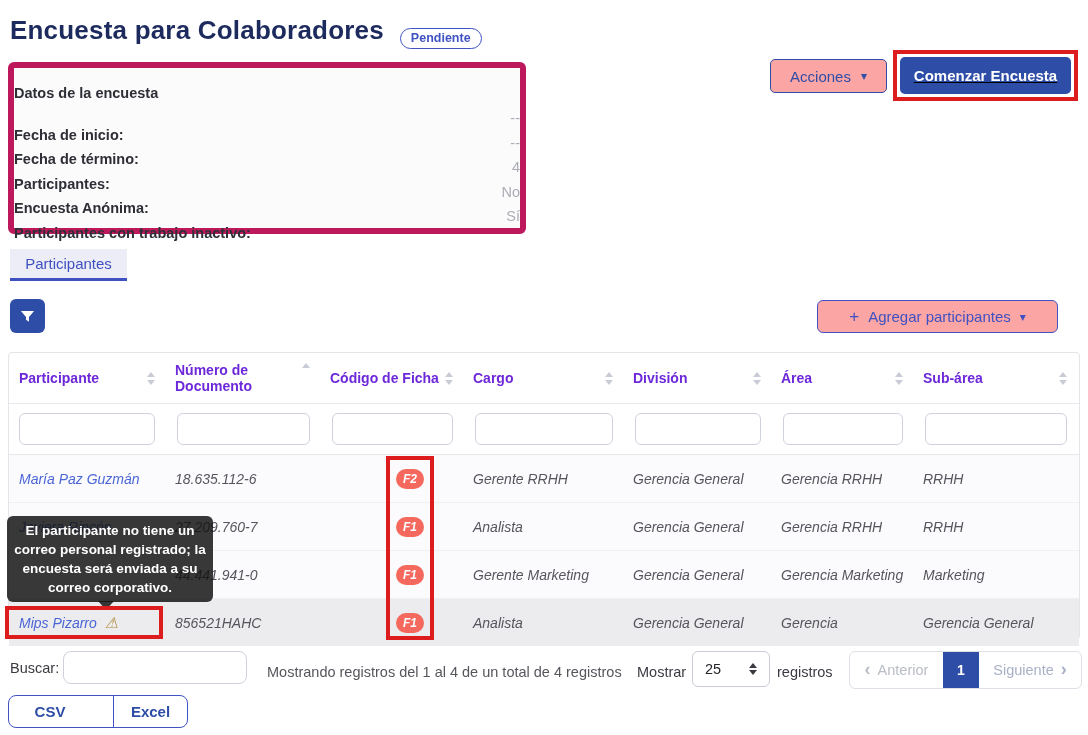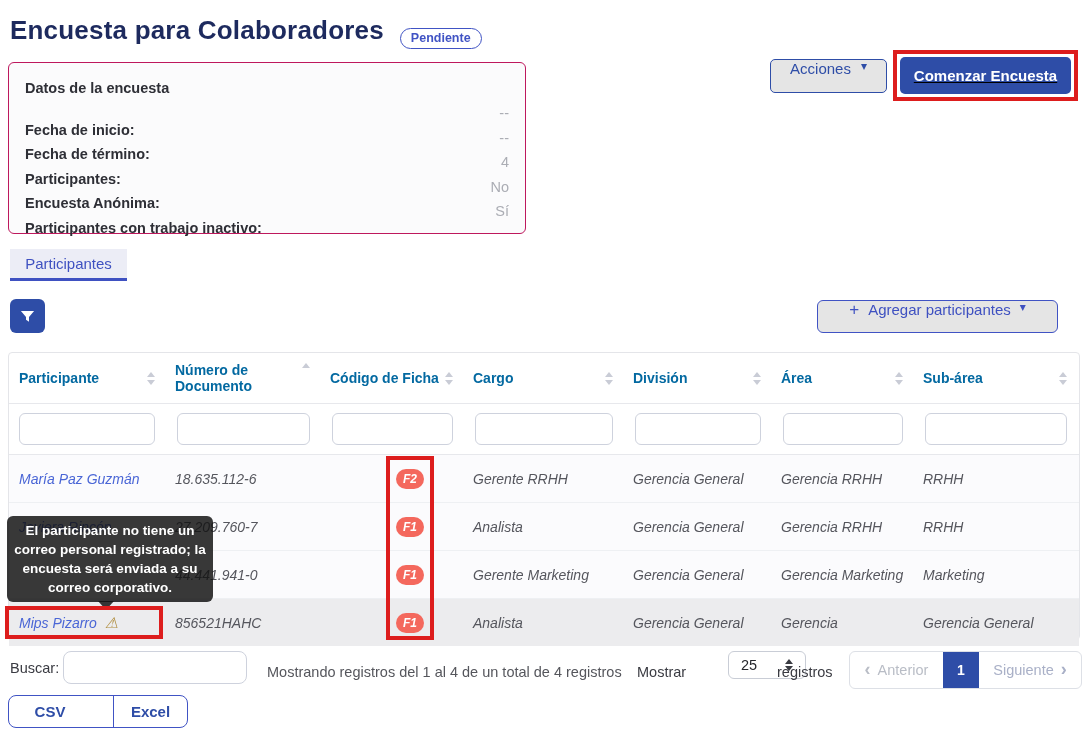--- a/index.html
+++ b/index.html
@@ -4,47 +4,47 @@
 <style>
   html,body{margin:0;padding:0;}
   body{width:1088px;height:735px;background:#ffffff;font-family:"Liberation Sans",sans-serif;position:relative;overflow:hidden;}
 
   
   .title-row{position:absolute;left:10px;top:12px;display:flex;align-items:center;gap:16px;}
   .page-title{font-size:26px;font-weight:700;color:#1d2a5e;margin:0;letter-spacing:.2px;}
   .status-badge{font-size:12.5px;font-weight:700;color:#4053c4;border:1.5px solid #4053c4;border-radius:12px;padding:3px 10px;line-height:1;margin-top:16px;}
 
   
-  .info-card{position:absolute;left:8px;top:62px;width:518px;height:172px;background:#fbfbfc;border:1px solid #be185d;border-radius:6px;padding:12px 16px;box-sizing:border-box;}
+  .info-card{position:absolute;left:8px;top:62px;width:518px;height:172px;background:#fbfbfc;border:6px solid #be185d;border-radius:6px;padding:12px 0;box-sizing:border-box;}
   .info-heading{font-size:14.5px;font-weight:700;color:#2e2f36;height:26px;display:flex;align-items:center;}
   .info-row{display:flex;justify-content:space-between;align-items:center;height:24.5px;font-size:14.5px;}
   .info-label{font-weight:700;color:#2e2f36;margin-top:33px;}
   .info-value{color:#abadb4;}
 
   
-  .btn{display:flex;align-items:flex-start;justify-content:center;box-sizing:border-box;cursor:pointer;background:#e5e5e5;}
+  .btn{display:flex;align-items:center;justify-content:center;box-sizing:border-box;cursor:pointer;background:#fca5a5;}
   .acciones-btn{position:absolute;left:770px;top:59px;width:117px;height:34px;border:1px solid #2e4da7;border-radius:5px;color:#2e4da7;font-size:15px;gap:10px;}
   .caret{font-size:12px;line-height:1;}
   .ann-box{border:4px solid #dd1d1d;box-sizing:border-box;}
   .ann-comenzar{position:absolute;left:893px;top:50px;padding:3px;z-index:5;text-decoration:underline;}
   .btn-primary{width:171px;height:37px;background:#2e4da7;color:#fff;font-weight:700;font-size:15px;border:none;border-radius:5px;display:flex;align-items:center;justify-content:center;cursor:pointer;font-family:"Liberation Sans",sans-serif;}
 
   
   .tab{position:absolute;left:10px;top:249px;width:117px;height:32px;background:#ecedf6;color:#3f51c1;font-size:15px;display:flex;align-items:center;justify-content:center;border-bottom:3px solid #3f51c1;box-sizing:border-box;cursor:pointer;}
 
   
   .filter-btn{position:absolute;left:10px;top:299px;width:35px;height:34px;background:#2e4da7;border:none;border-radius:6px;display:flex;align-items:center;justify-content:center;cursor:pointer;}
   .add-btn{position:absolute;left:817px;top:300px;width:241px;height:33px;border:1px solid #4053c4;border-radius:6px;color:#3f51c1;font-size:15px;gap:9px;}
   .plus-glyph{font-size:17px;line-height:1;}
 
   
   .table-card{position:absolute;left:8px;top:352px;width:1072px;height:288px;border:1px solid #e4e5e9;border-radius:4px;background:#fff;box-sizing:border-box;}
   .trow{display:grid;grid-template-columns:158px 155px 143px 160px 148px 142px 1fr;}
   .thead{height:50px;border-bottom:1px solid #e7e8ec;}
-  .th{display:flex;align-items:center;justify-content:space-between;padding:0 12px 0 8px;font-size:14px;font-weight:700;color:#0369a1;line-height:16px;cursor:pointer;}
+  .th{display:flex;align-items:center;justify-content:space-between;padding:0 12px 0 8px;font-size:14px;font-weight:700;color:#6d28d9;line-height:16px;cursor:pointer;}
   .th:first-child{padding-left:10px;}
   .sort{display:flex;flex-direction:column;gap:3px;flex:0 0 auto;}
   .sort.asc{align-self:flex-start;margin-top:10px;}
   .tri-up{width:0;height:0;border-left:4px solid transparent;border-right:4px solid transparent;border-bottom:5px solid #c9ccd6;}
   .tri-down{width:0;height:0;border-left:4px solid transparent;border-right:4px solid transparent;border-top:5px solid #c9ccd6;}
   .tfilter{height:50px;border-bottom:1px solid #e7e8ec;align-items:center;}
   .filter-input{height:32px;margin-left:10px;width:calc(100% - 22px);border:1px solid #ced2dd;border-radius:6px;background:#fff;box-sizing:border-box;outline:none;font-family:"Liberation Sans",sans-serif;}
   .tr{height:47px;align-items:center;font-size:14px;color:#55565d;border-bottom:1px solid #eef0f3;background:#fbfbfd;}
   .tr:last-child{border-bottom:none;}
   .tr.hovered{background:#ececee;}
@@ -61,21 +61,21 @@
 
   
   .ann-badges{position:absolute;left:386px;top:456px;width:48px;height:184px;z-index:40;pointer-events:none;}
   .ann-mips{position:absolute;left:5px;top:606px;width:158px;height:33px;z-index:40;pointer-events:none;}
 
   
   .buscar-label{position:absolute;left:10px;top:660px;font-size:14.5px;color:#3a3b42;}
   .buscar-input{position:absolute;left:63px;top:651px;width:184px;height:33px;border:1px solid #ced2dd;border-radius:8px;box-sizing:border-box;outline:none;font-family:"Liberation Sans",sans-serif;}
   .showing{position:absolute;left:267px;top:664px;font-size:14.5px;color:#55565c;}
   .mostrar-label{position:absolute;left:637px;top:664px;font-size:14.5px;color:#3a3b42;}
-  .page-size{position:absolute;left:692px;top:651px;width:78px;height:28px;border:1px solid #c9cdd6;border-radius:6px;display:flex;align-items:center;justify-content:space-between;padding:0 12px;font-size:14.5px;color:#26272c;background:#fff;box-sizing:border-box;cursor:pointer;margin-left:36px;}
+  .page-size{position:absolute;left:692px;top:651px;width:78px;height:36px;border:1px solid #c9cdd6;border-radius:6px;display:flex;align-items:center;justify-content:space-between;padding:0 12px;font-size:14.5px;color:#26272c;background:#fff;box-sizing:border-box;cursor:pointer;}
   .stepper{display:flex;flex-direction:column;gap:2px;}
   .stepper .tri-up{border-bottom-color:#3a3b42;}
   .stepper .tri-down{border-top-color:#3a3b42;}
   .registros-label{position:absolute;left:777px;top:664px;font-size:14.5px;color:#3a3b42;}
   .pagination{position:absolute;left:849px;top:651px;width:233px;height:38px;border:1px solid #dde0e6;border-radius:6px;display:flex;align-items:stretch;background:#fff;box-sizing:border-box;overflow:hidden;}
   .page-prev{flex:0 0 93px;display:flex;align-items:center;justify-content:center;gap:7px;color:#b9bdc6;font-size:14.5px;cursor:pointer;}
   .page-current{flex:0 0 36px;background:#2e4da7;color:#fff;display:flex;align-items:center;justify-content:center;font-size:14px;font-weight:700;cursor:pointer;}
   .page-next{flex:1;display:flex;align-items:center;justify-content:center;gap:7px;color:#a9b0c7;font-size:14.5px;cursor:pointer;}
   .chev{font-weight:700;font-size:18px;line-height:1;margin-top:-2px;}
   .export-group{position:absolute;left:8px;top:695px;height:33px;display:flex;border:1px solid #4053c4;border-radius:8px;overflow:hidden;background:#fff;box-sizing:border-box;padding-left:8px;}

